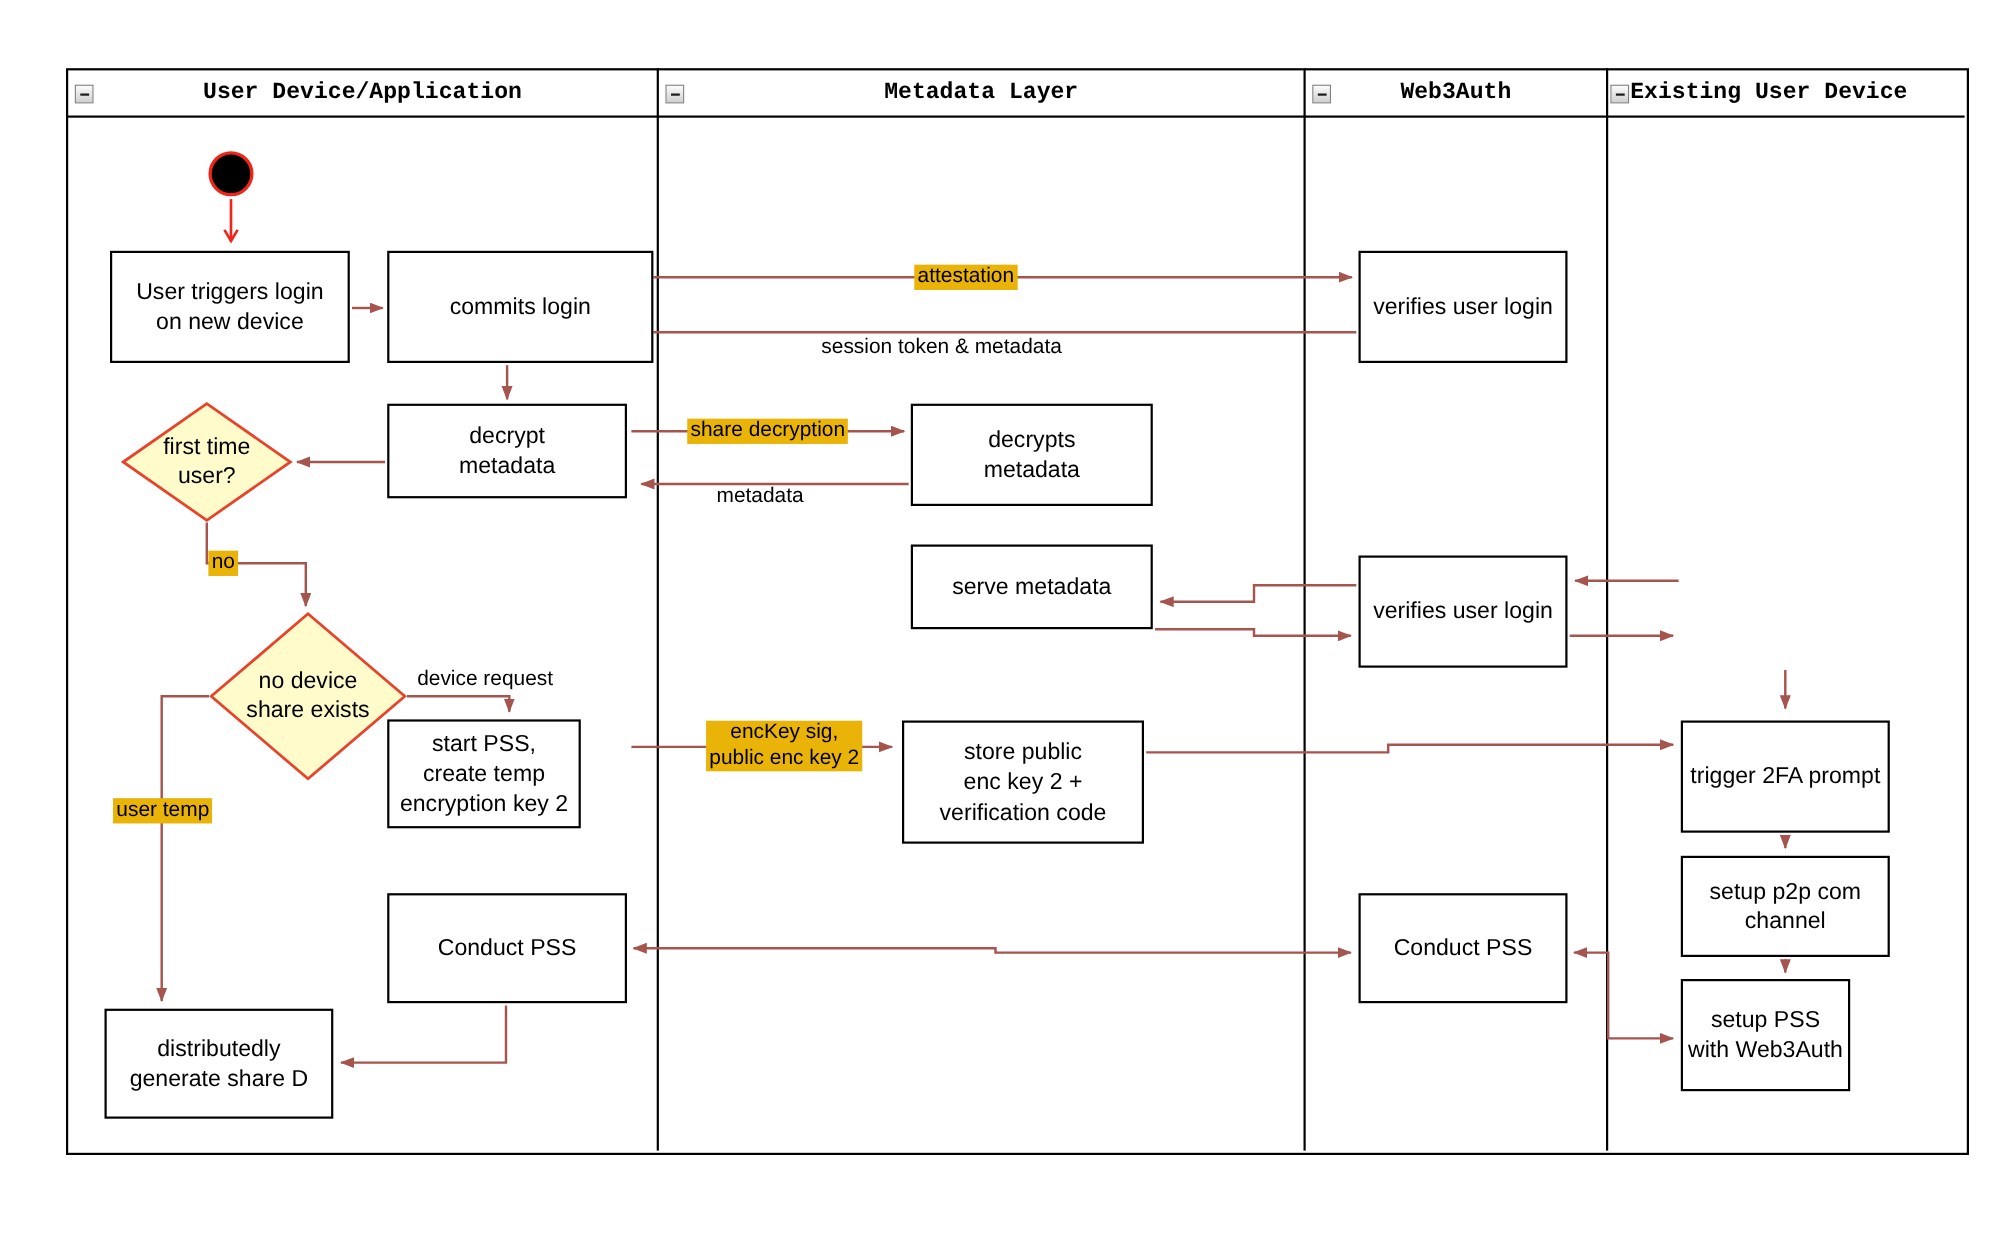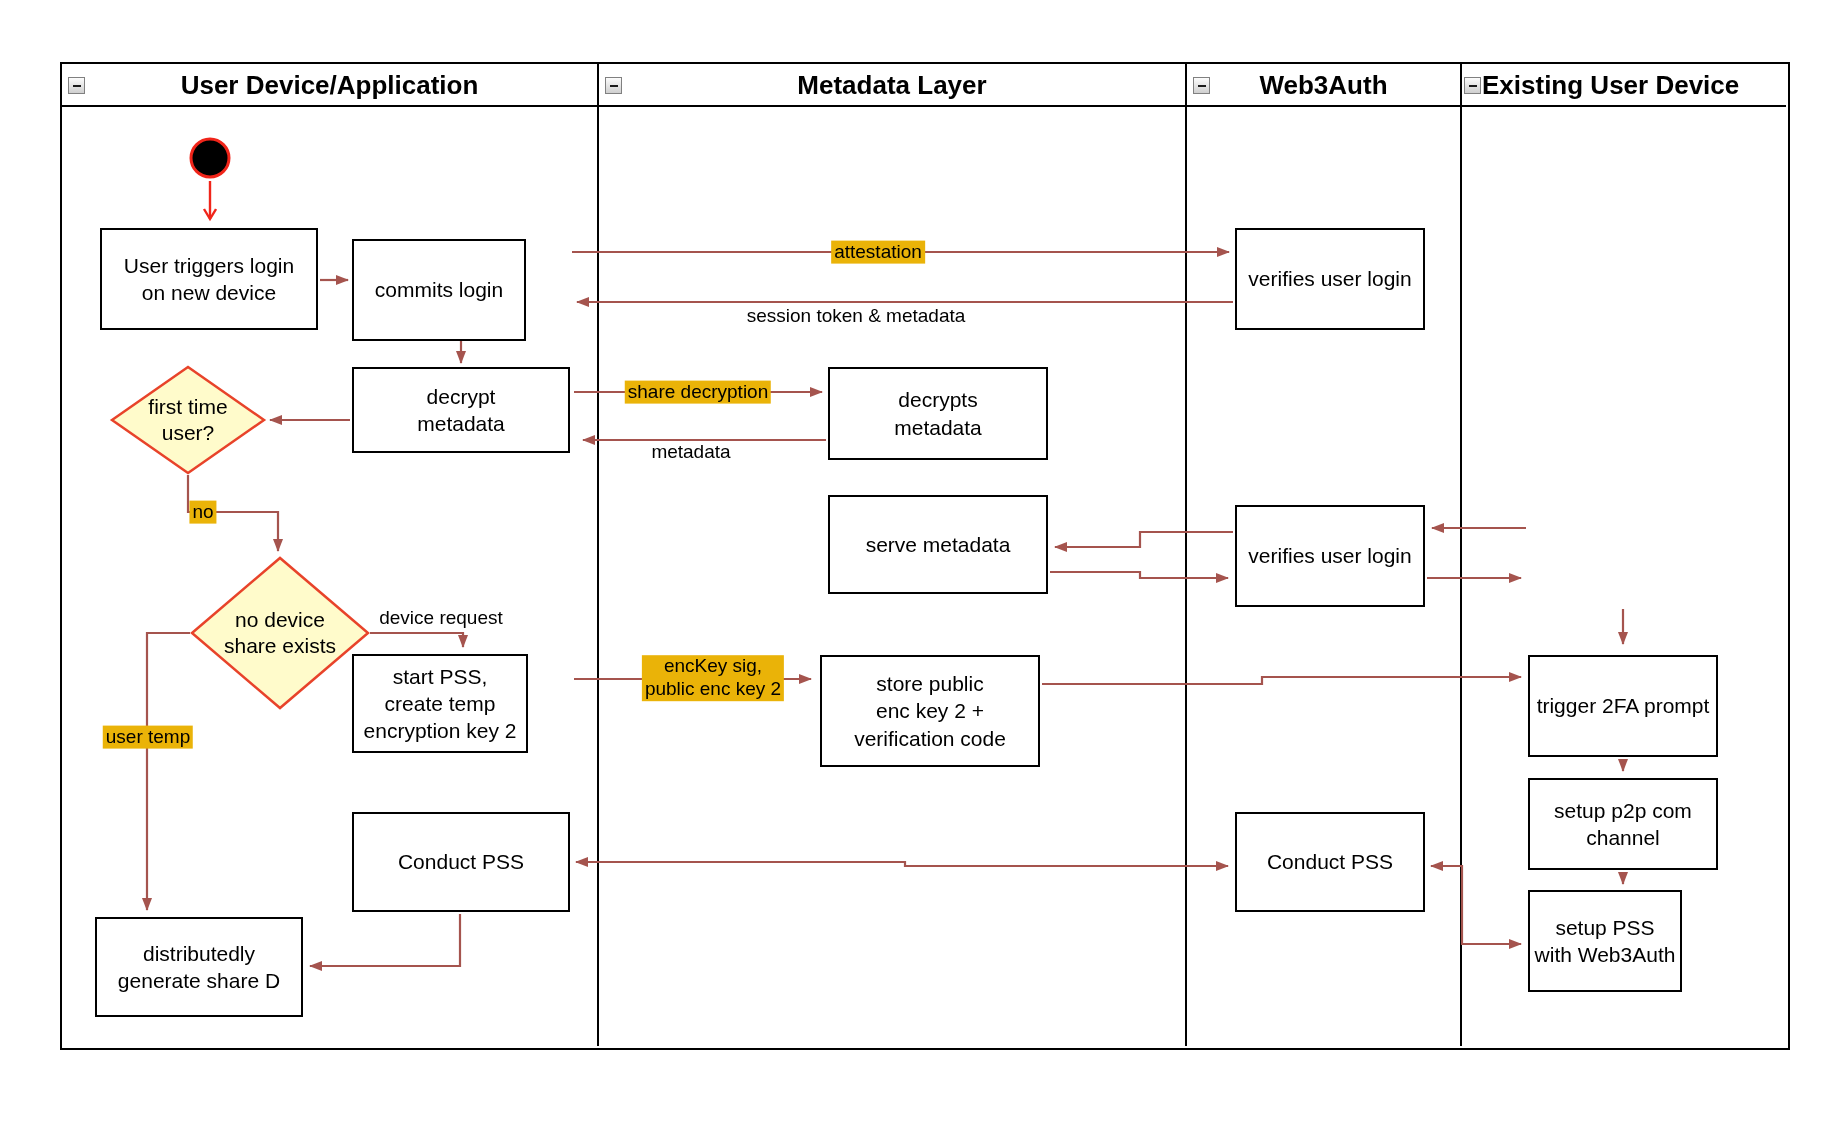--- a/index.html
+++ b/index.html
@@ -7,21 +7,21 @@
        font-family:"Liberation Sans", sans-serif;color:#000;}
   #stage{position:absolute;left:0;top:0;width:1822px;height:1132px;}
 
   
   .frame{position:absolute;border:2px solid #000;background:transparent;z-index:1;}
   .vline{position:absolute;width:2px;background:#000;z-index:1;}
   .hline{position:absolute;height:2px;background:#000;z-index:1;}
 
   
   .lane-title{position:absolute;top:68px;height:34px;line-height:34px;
-    font-size:26px;font-weight:bold;text-align:center;z-index:2;}
+    font-size:21px;font-weight:bold;text-align:center;z-index:2;font-family:Liberation Mono, monospace;}
   .mini{position:absolute;width:15px;height:15px;top:77px;
     background:linear-gradient(#fcfcfc,#cfcfcf);border:1px solid #808080;
     display:flex;align-items:center;justify-content:center;z-index:3;cursor:pointer;}
   .mini::after{content:"";width:8px;height:2px;background:#1a1a1a;}
 
   
   .node{position:absolute;background:#fff;border:2px solid #000;
     display:flex;align-items:center;justify-content:center;text-align:center;
     font-size:21px;line-height:1.3;white-space:pre-line;z-index:3;box-sizing:border-box;}
 
@@ -98,33 +98,33 @@
     <path class="edge" d="M1623,609 L1623,644" marker-end="url(#mh)"></path>
     <path class="edge" d="M1623,759 L1623,771" marker-end="url(#mh)"></path>
     <path class="edge" d="M1623,872 L1623,884" marker-end="url(#mh)"></path>
     <path class="edge" d="M576,862 L905,862 L905,866 L1228,866" marker-start="url(#mh)" marker-end="url(#mh)"></path>
     <path class="edge" d="M1431,866 L1462,866 L1462,944 L1521,944" marker-start="url(#mh)" marker-end="url(#mh)"></path>
     <path class="edge" d="M460,914 L460,966 L310,966" marker-end="url(#mh)"></path>
   </svg>
 
   <div class="node" style="left:100px;top:228px;width:218px;height:102px;">User triggers login
 on new device</div>
-  <div class="node" style="left:352px;top:239px;width:174px;height:102px;">commits login</div>
+  <div class="node" style="left:352px;top:228px;width:242px;height:102px;">commits login</div>
   <div class="node" style="left:352px;top:367px;width:218px;height:86px;">decrypt
 metadata</div>
   <div class="node" style="left:352px;top:654px;width:176px;height:99px;">start PSS,
 create temp
 encryption key 2</div>
   <div class="node" style="left:352px;top:812px;width:218px;height:100px;">Conduct PSS</div>
   <div class="node" style="left:95px;top:917px;width:208px;height:100px;">distributedly
 generate share D</div>
 
   <div class="node" style="left:828px;top:367px;width:220px;height:93px;">decrypts
 metadata</div>
-  <div class="node" style="left:828px;top:495px;width:220px;height:99px;">serve metadata</div>
+  <div class="node" style="left:828px;top:495px;width:220px;height:77px;">serve metadata</div>
   <div class="node" style="left:820px;top:655px;width:220px;height:112px;">store public
 enc key 2 +
 verification code</div>
 
   <div class="node" style="left:1235px;top:228px;width:190px;height:102px;">verifies user login</div>
   <div class="node" style="left:1235px;top:505px;width:190px;height:102px;">verifies user login</div>
   <div class="node" style="left:1235px;top:812px;width:190px;height:100px;">Conduct PSS</div>
 
   <div class="node" style="left:1528px;top:655px;width:190px;height:102px;">trigger 2FA prompt</div>
   <div class="node" style="left:1528px;top:778px;width:190px;height:92px;">setup p2p com

